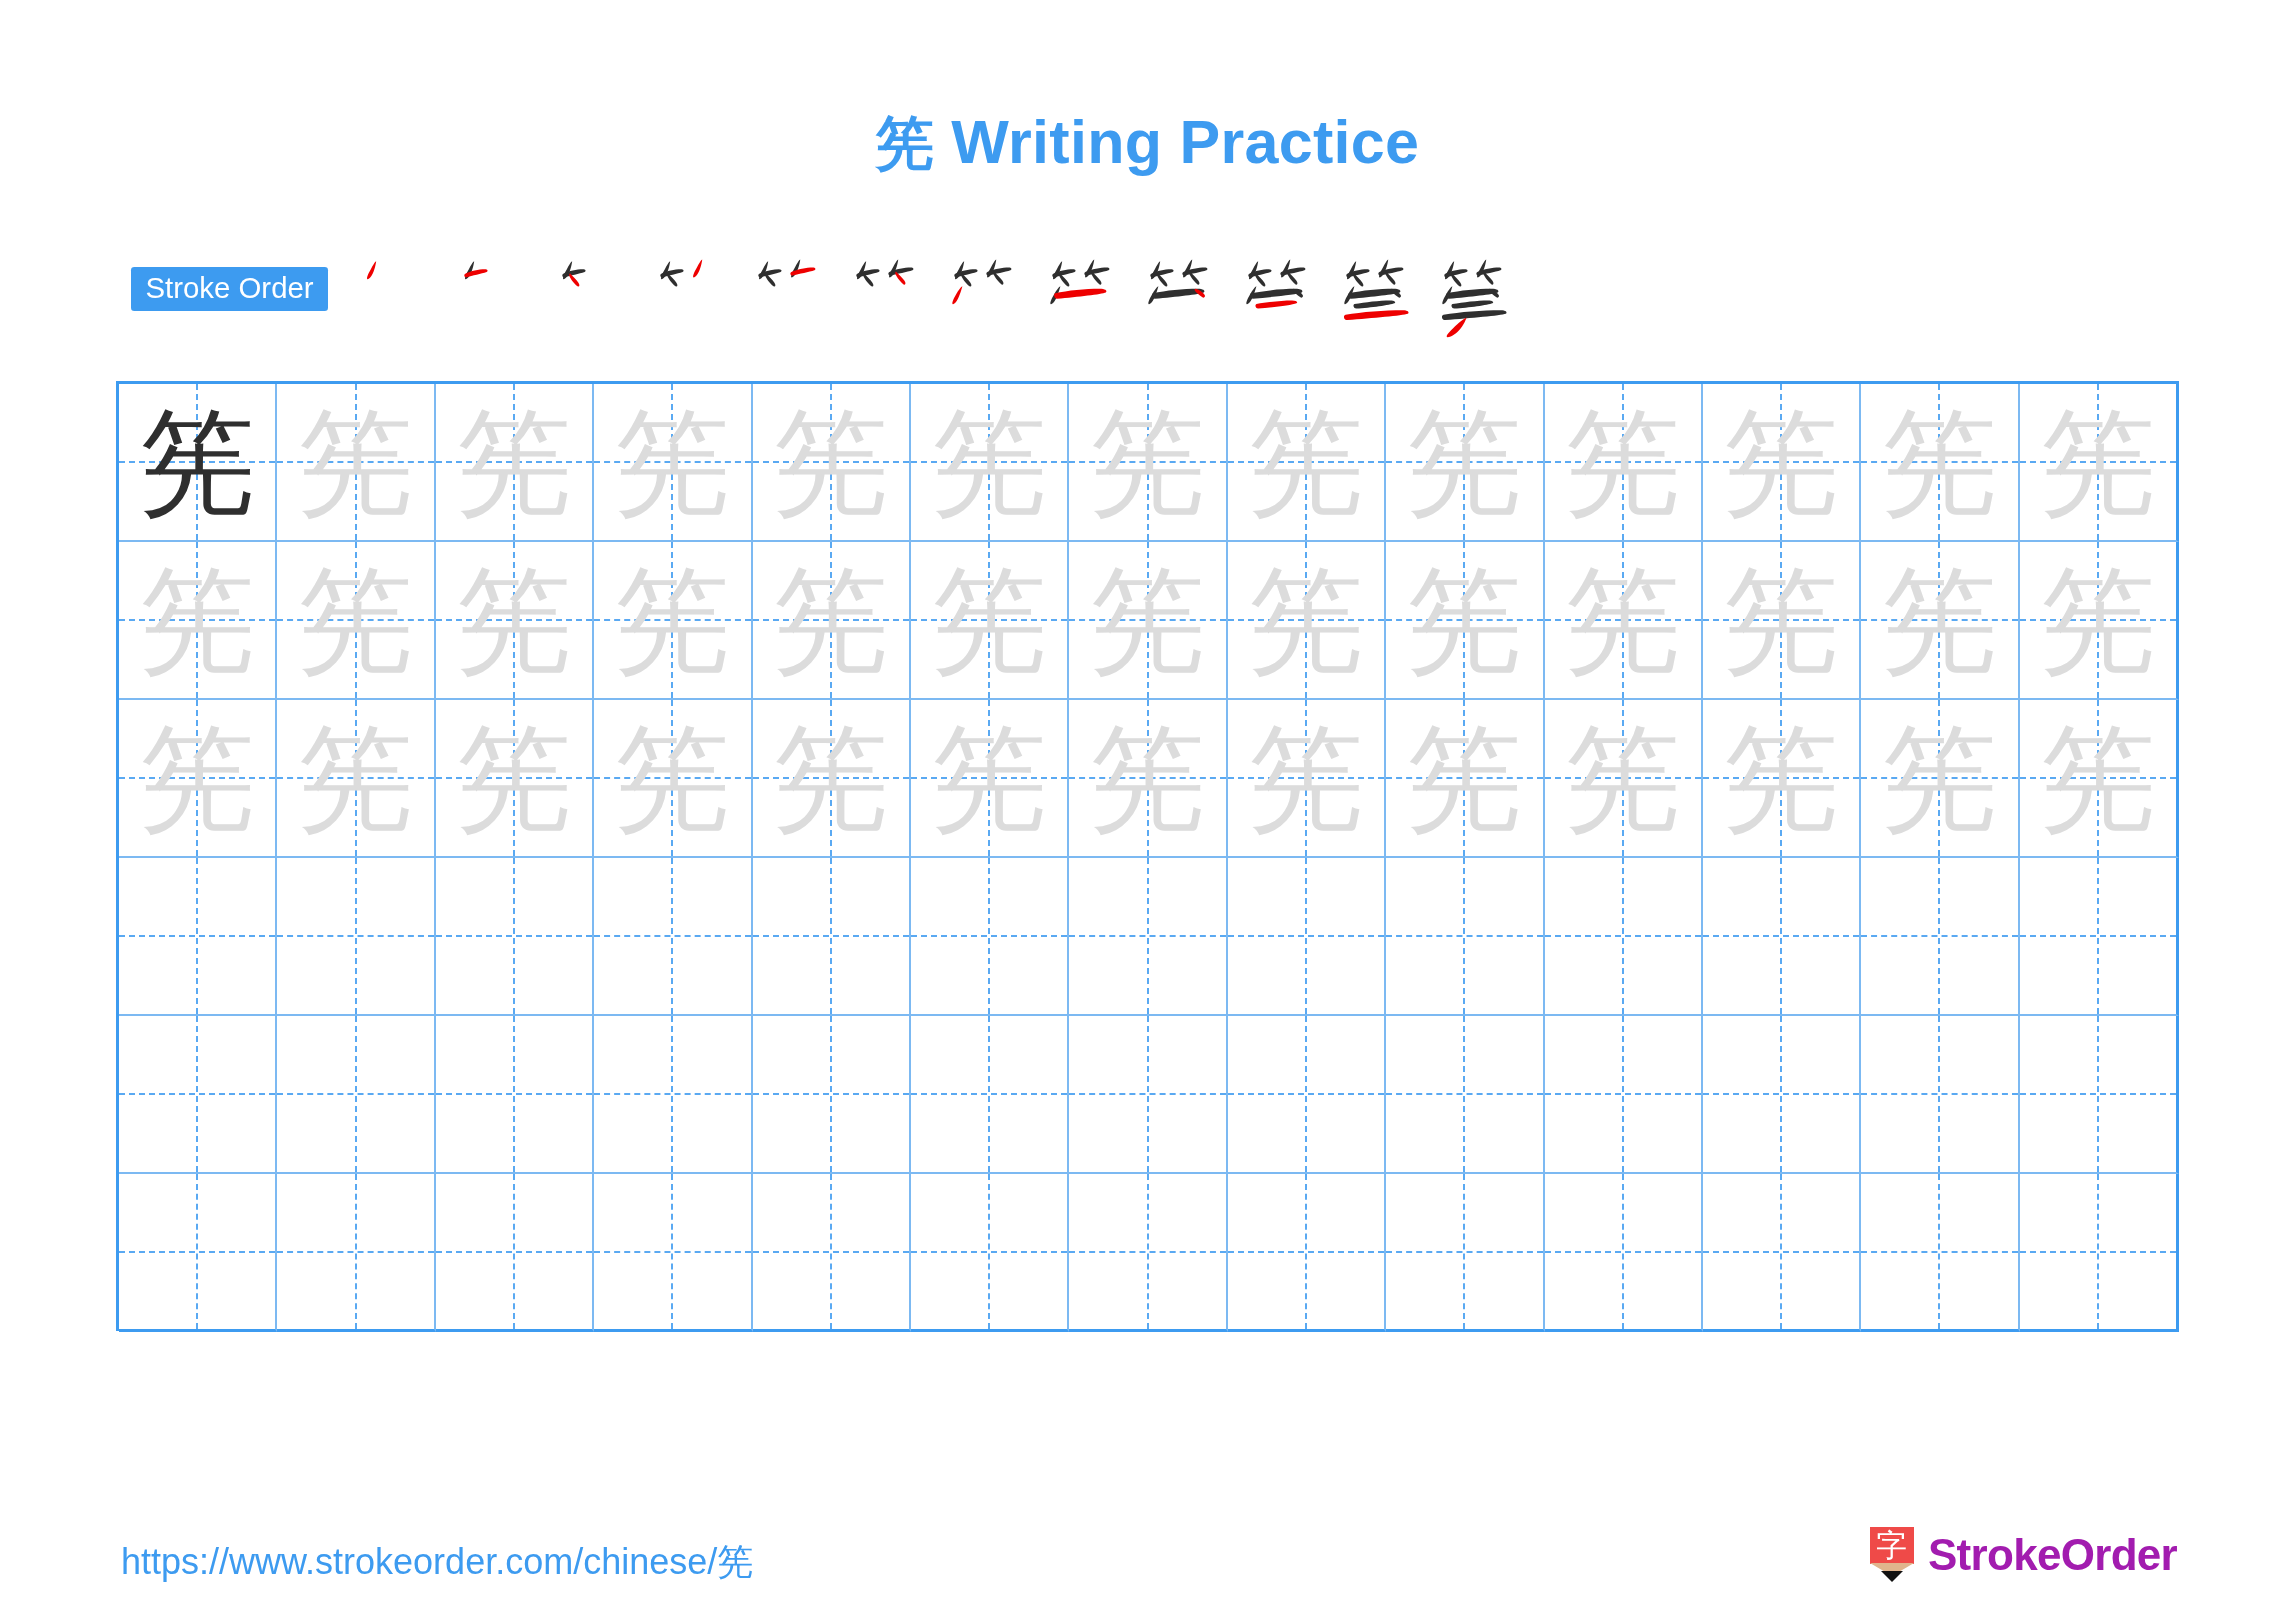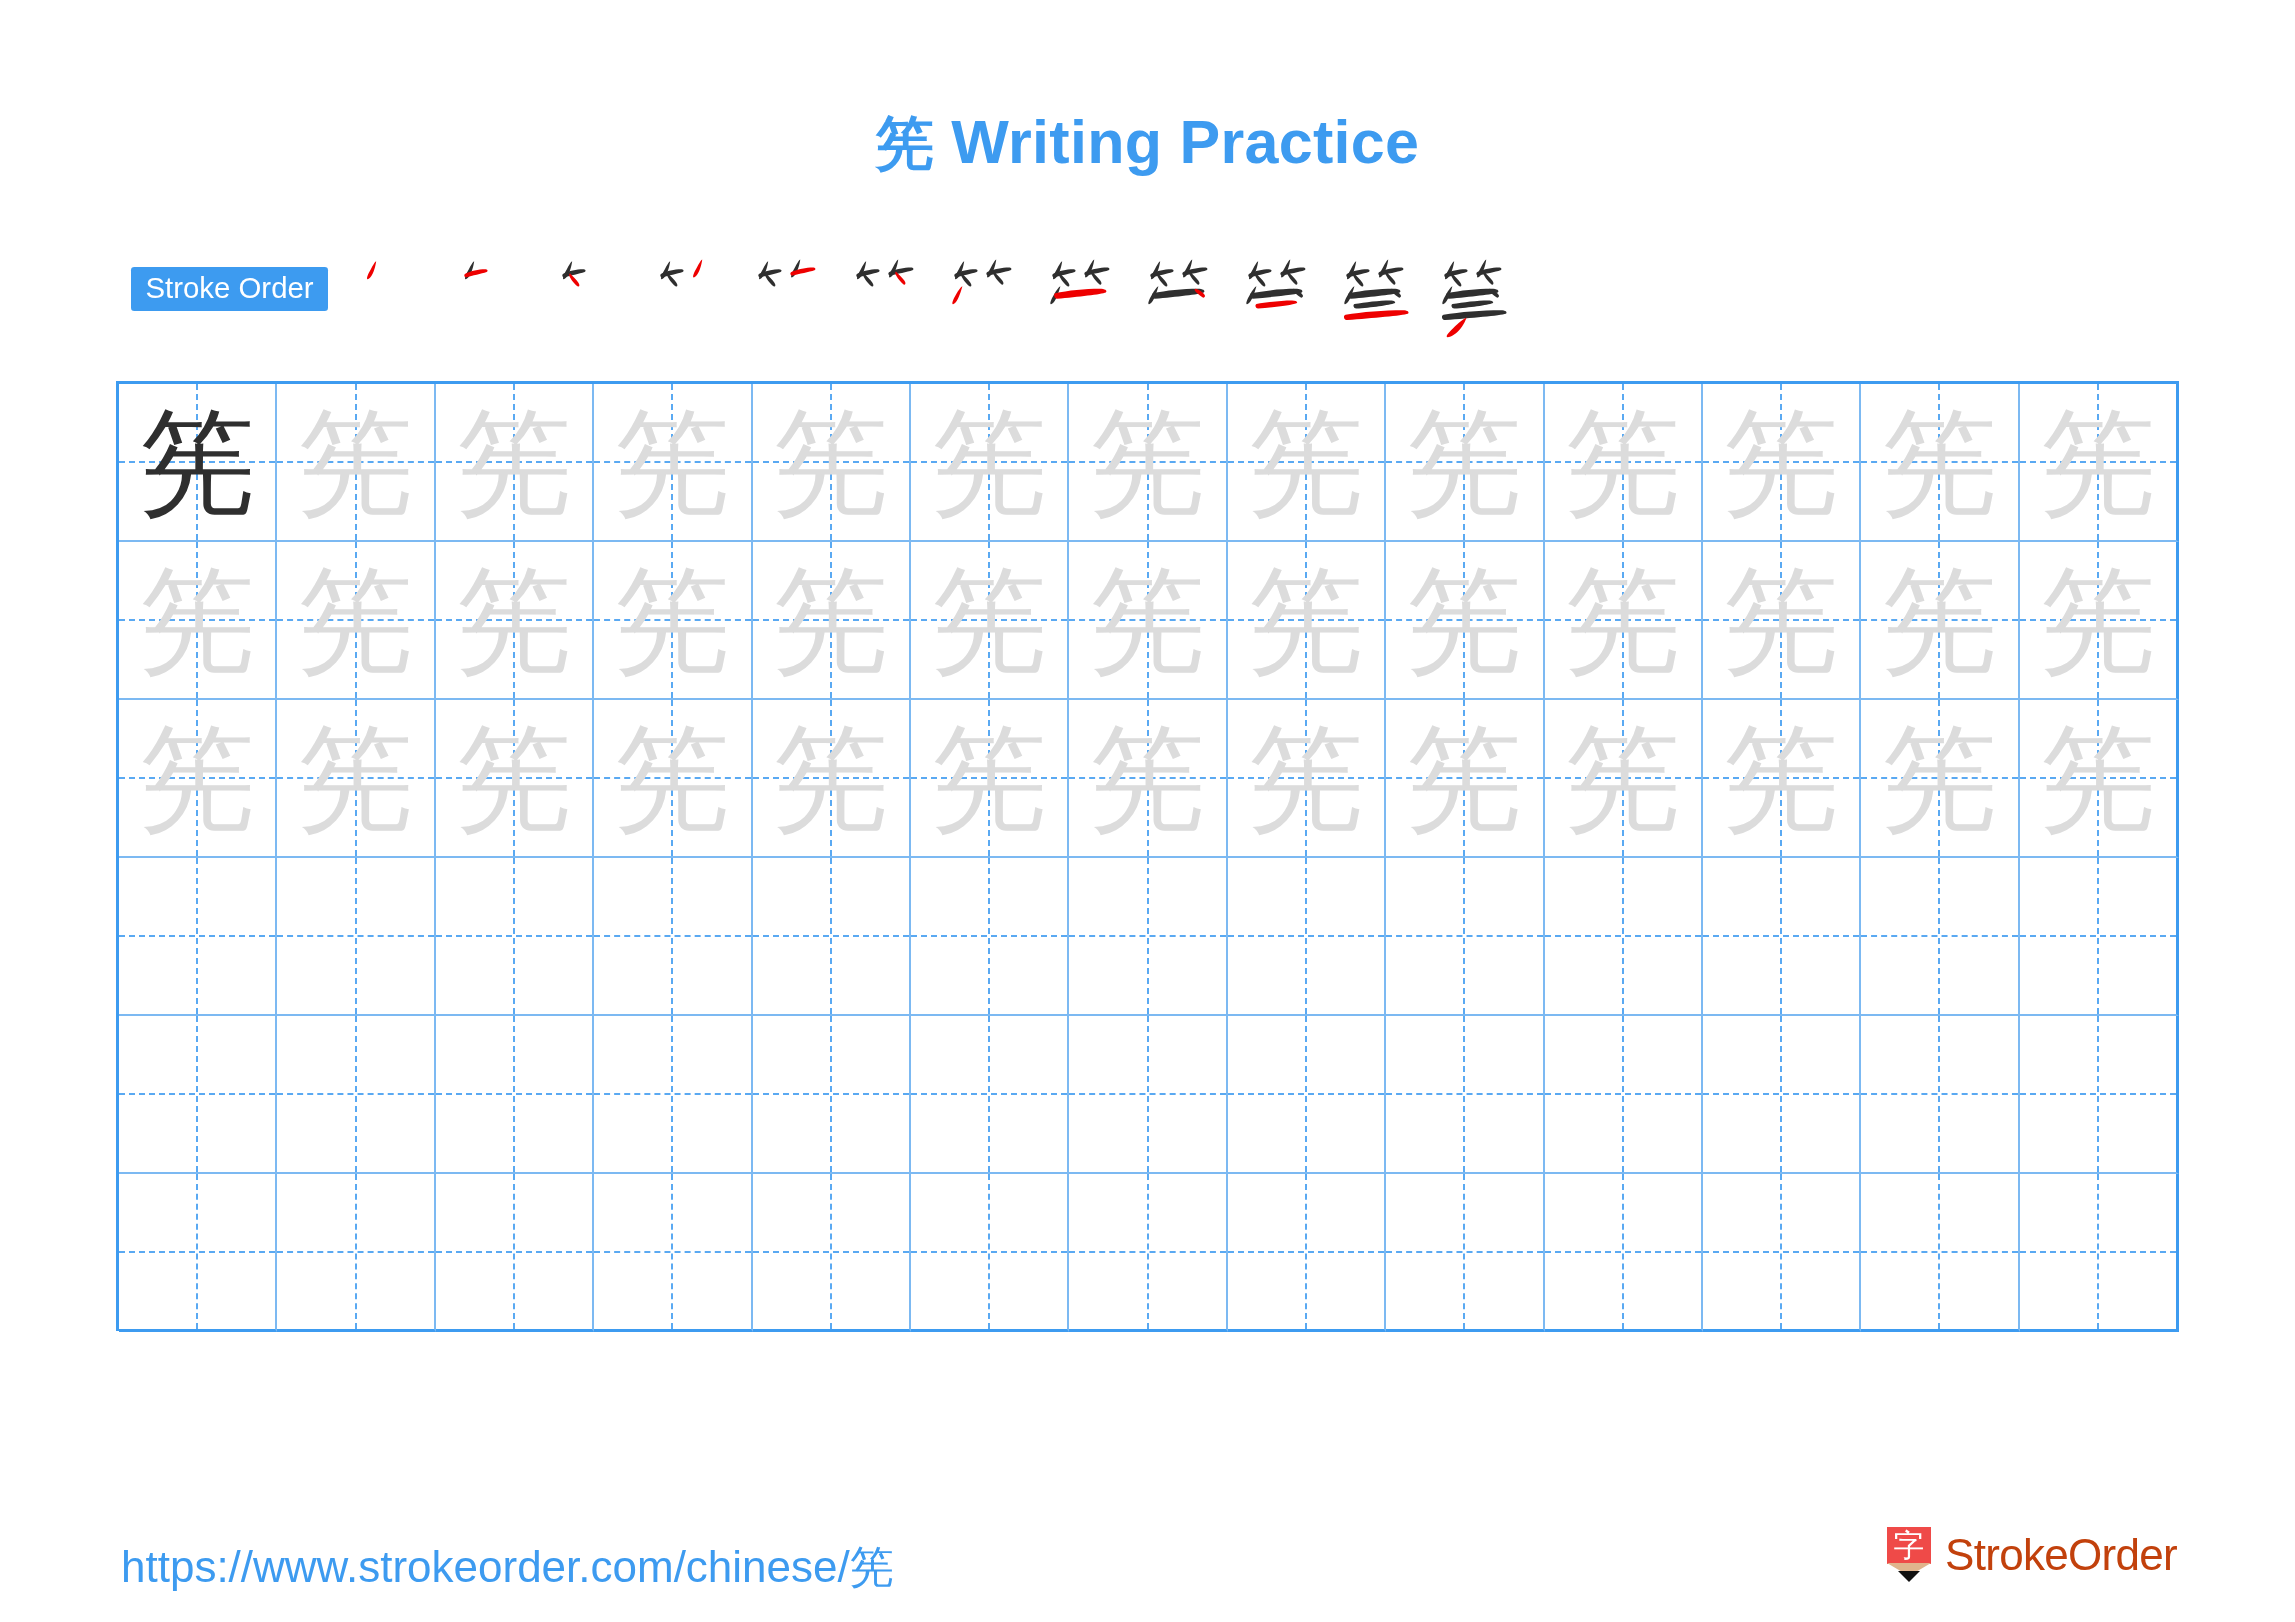--- a/index.html
+++ b/index.html
@@ -143,21 +143,21 @@
     user-select: none;
   }
   .cell-char.dark  { color: #2f2f2f; }
   .cell-char.light { color: #dcdcdc; }
 
   
   .footer-url {
     position: absolute;
     left: 121px;
     top: 1538px;
-    font-size: 44px;
+    font-size: 36px;
     color: #3d9bf0;
     white-space: nowrap;
   }
 
   .brand {
     position: absolute;
     right: 118px;
     top: 1525px;
     display: flex;
     align-items: center;
@@ -201,22 +201,22 @@
     display: flex;
     align-items: center;
     justify-content: center;
     color: #ffffff;
     font-family: "DejaVu Sans", sans-serif;
     font-size: 31px;
     line-height: 1;
   }
   .brand-name {
     font-size: 44px;
-    font-weight: normal;
-    color: #c2410c;
+    font-weight: bold;
+    color: #a21caf;
     letter-spacing: -0.7px;
     white-space: nowrap;
   }
 </style>
 </head>
 <body>
 
 <div class="page-title">
   <span class="han">筅</span><span> Writing Practice</span>
 </div>

